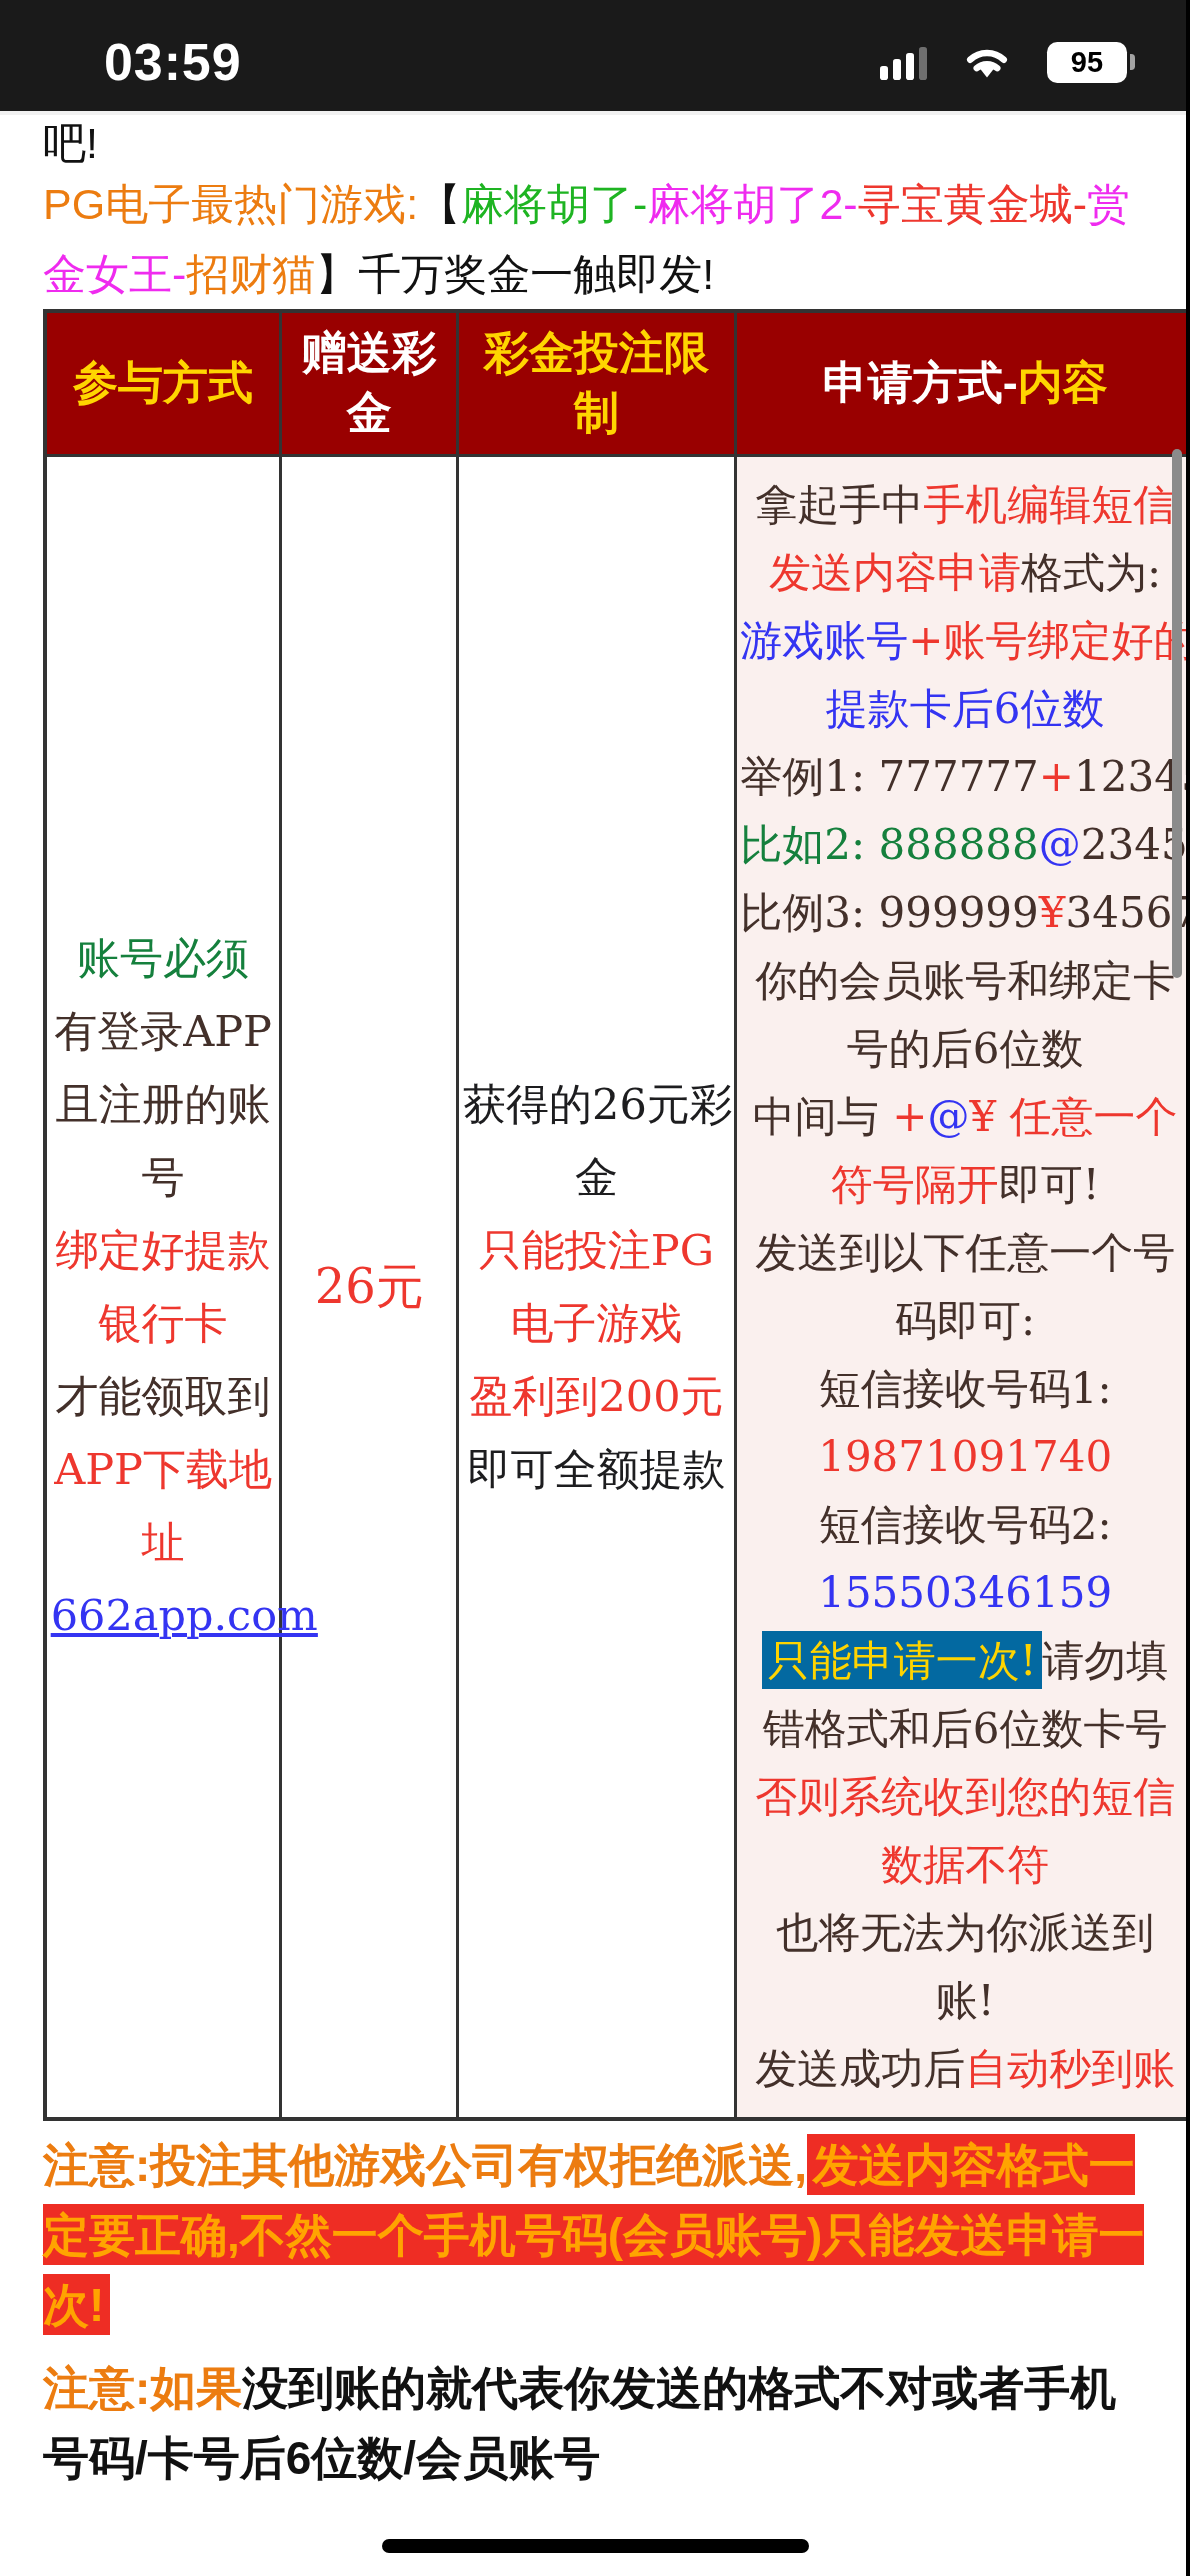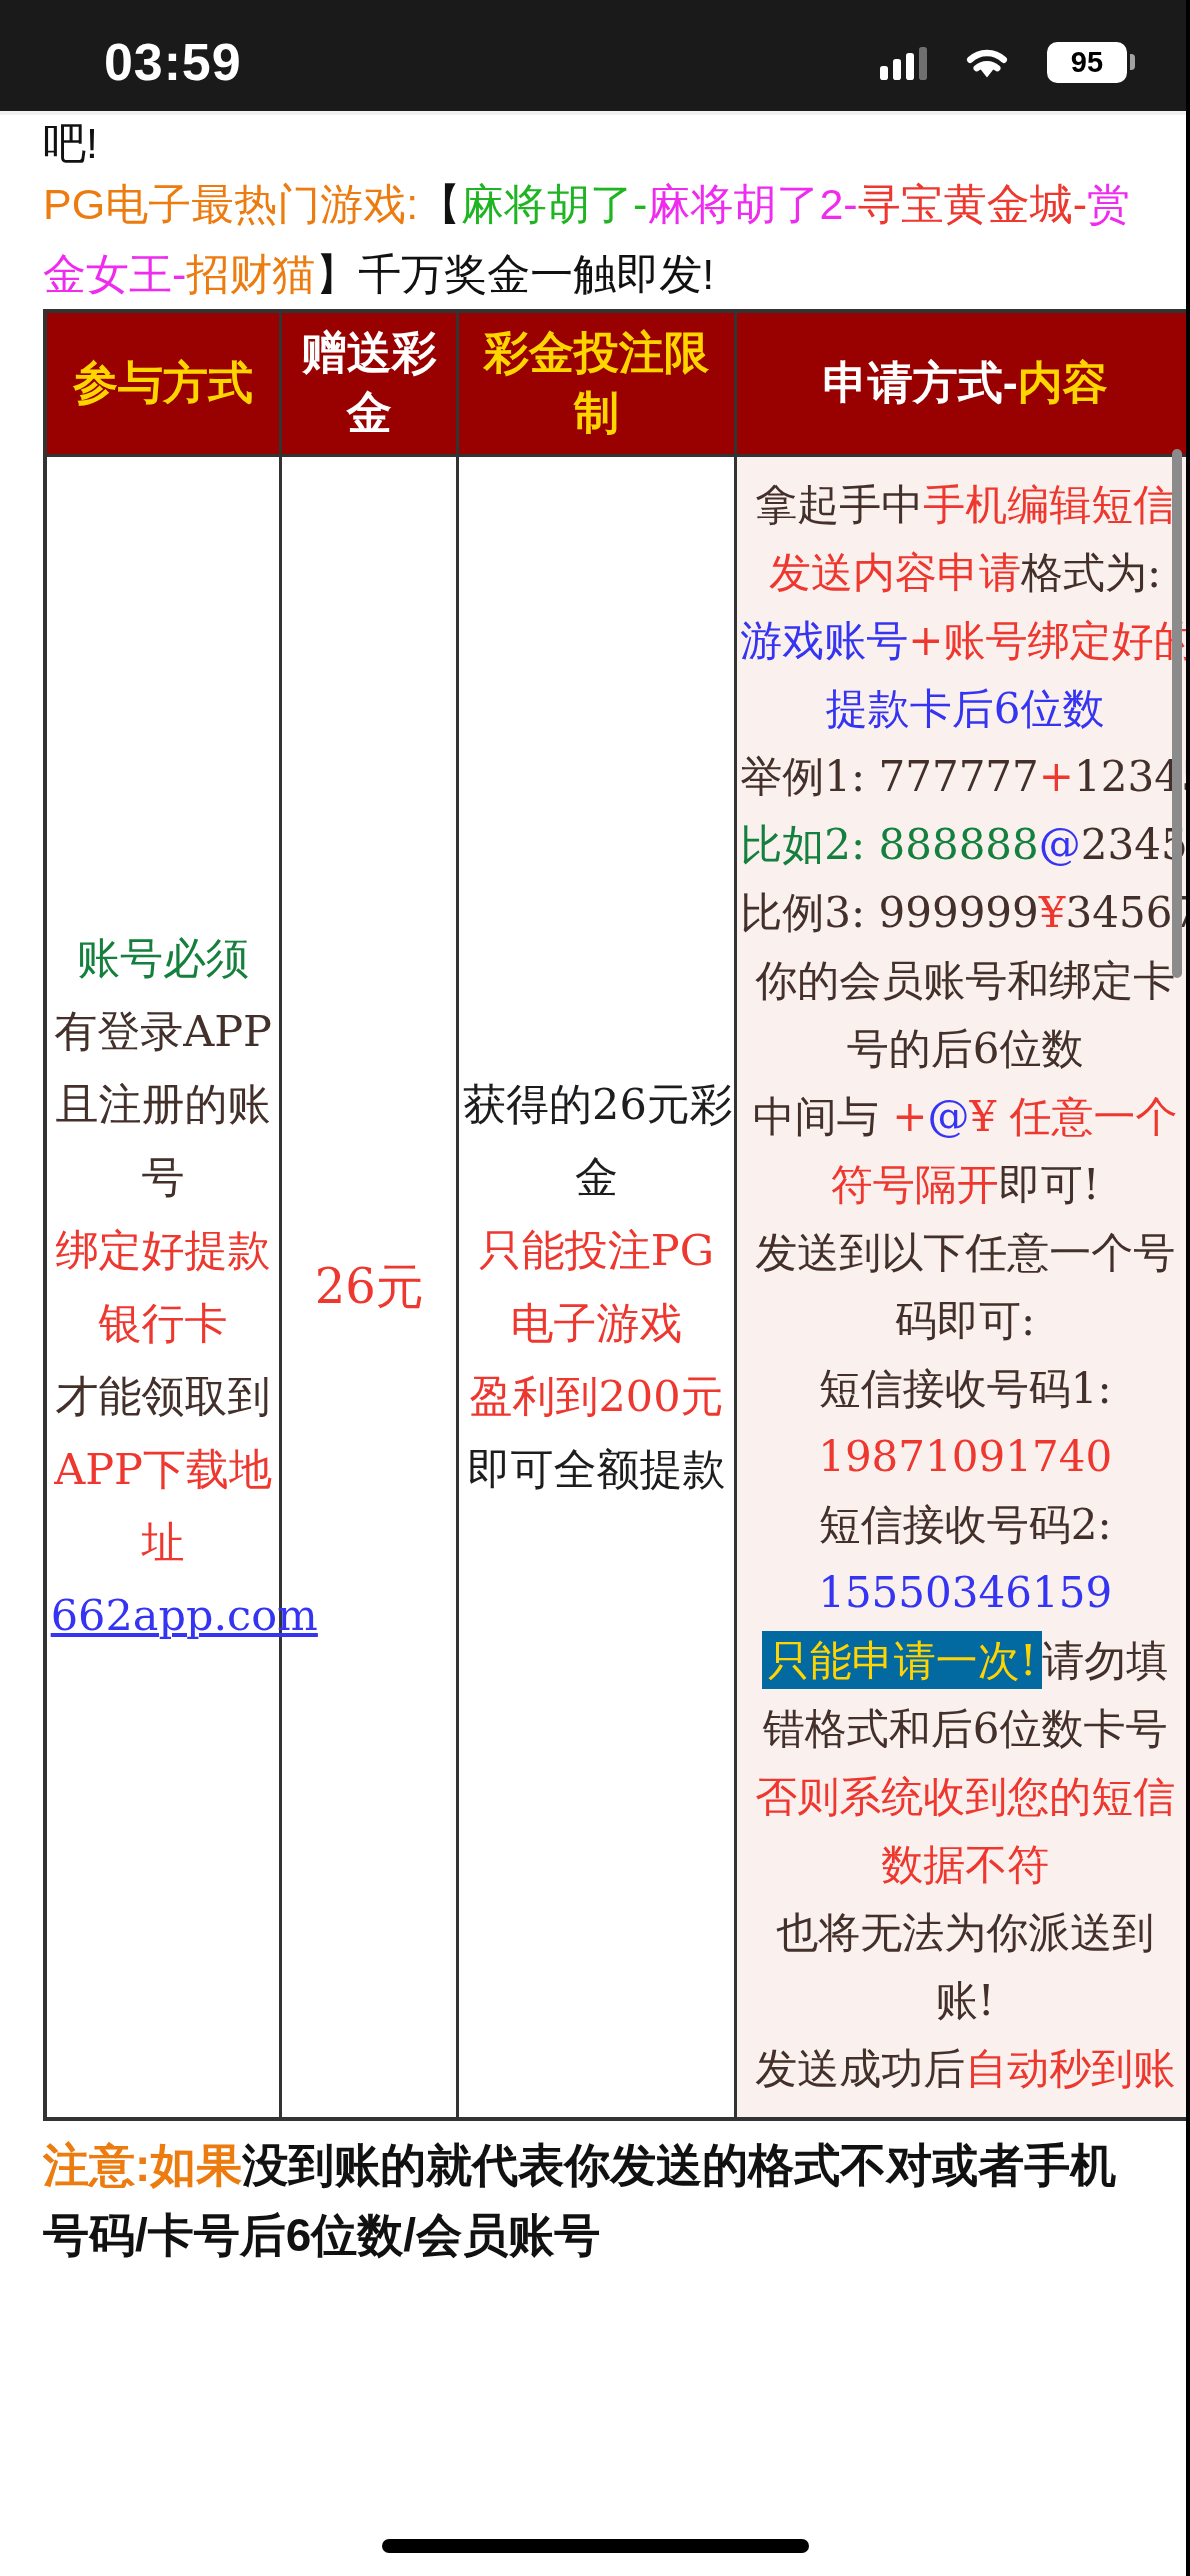--- a/index.html
+++ b/index.html
@@ -163,20 +163,23 @@
               <div class="ln"><span style="color: rgb(67, 48, 42);">也将无法为你派送到</span></div>
               <div class="ln"><span style="color: rgb(67, 48, 42);">账!</span></div>
               <div class="ln"><span style="color: rgb(67, 48, 42);">发送成功后</span><span style="color: rgb(238, 55, 46);">自动秒到账</span></div>
             </td>
       </tr>
     </tbody>
       </table>
 
     <div class="notes">
       <div class="para note">
+          <div class="ln"><span style="color: rgb(236, 124, 16);">注意:投注其他游戏公司有权拒绝派送,</span><span class="hl" style="color: rgb(255, 164, 0); background: rgb(238, 45, 36);">发送内容格式一定要正确,不然一个手机号码(会员账号)只能发送申请一次!</span></div>
+        </div>
+      <div class="para note">
           <div class="ln"><span style="color: rgb(236, 124, 16);">注意:如果</span><span style="color: rgb(17, 17, 17);">没到账的就代表你发送的格式不对或者手机号码/卡号后6位数/会员账号</span></div>
         </div>
     </div>
   </div>
 
   <div class="scroll-thumb"></div>
   <div class="home-indicator"></div>
 
 </div>
 

